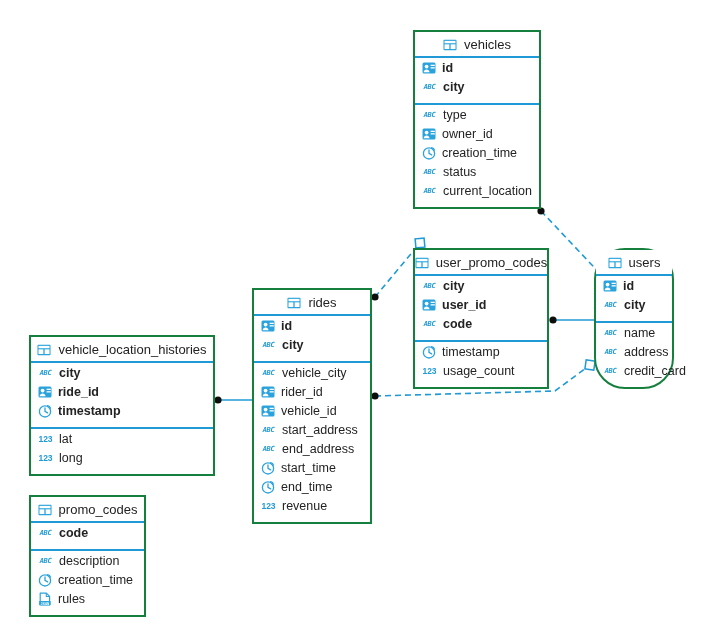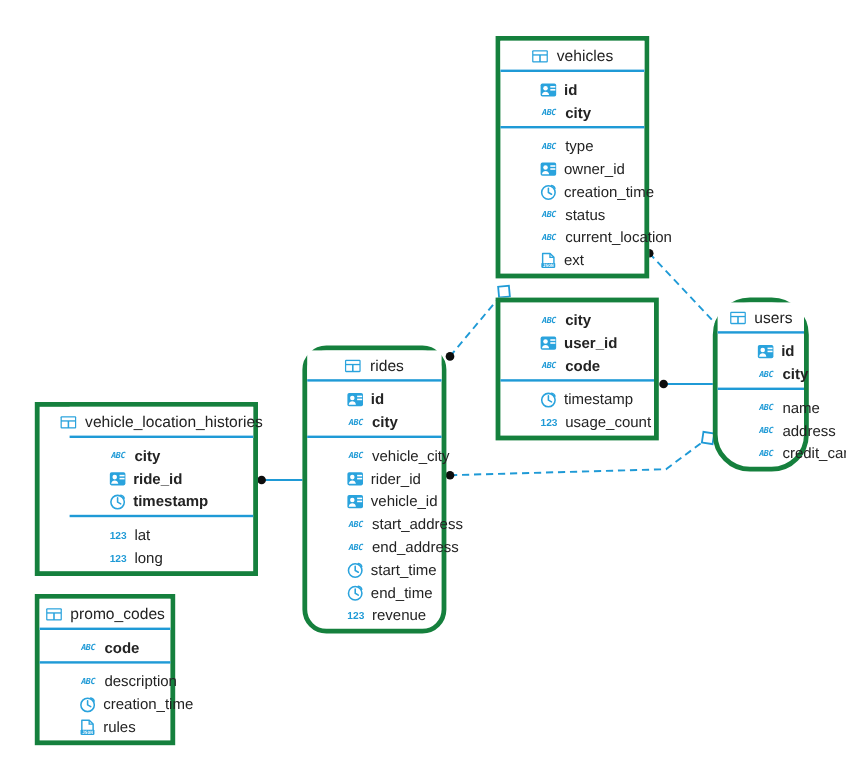--- a/index.html
+++ b/index.html
@@ -6,41 +6,41 @@
   body{
     width:705px;height:636px;background:#ffffff;
     font-family:"Liberation Sans","DejaVu Sans",sans-serif;
     overflow:hidden;position:relative;
   }
   #canvas{position:absolute;inset:0;width:705px;height:636px;}
   #edges{position:absolute;left:0;top:0;width:705px;height:636px;pointer-events:none;}
 
   .table{
     position:absolute;
-    border:4px solid #15803d;
+    border:2px solid #15803d;
     background:#ffffff;
     box-sizing:border-box;
   }
   .tbl-header{
     display:flex;align-items:center;justify-content:center;
     gap:6px;
     height:24px;
     border-bottom:2px solid #1f9ad6;
     background:#ffffff;
     padding:0 8px;
   }
   .tbl-title{
     font-size:13px;color:#222;white-space:nowrap;
   }
   .section{padding:3px 0 4px 0;}
   .section.pk{border-bottom:2px solid #1f9ad6;}
   .col{
-    display:flex;align-items:flex-end;gap:6px;
+    display:flex;align-items:flex-start;gap:6px;
     height:19px;padding:0 7px;
-    font-size:12.5px;color:#232323;white-space:nowrap;margin-left:26px;
+    font-size:12.5px;color:#232323;white-space:nowrap;
   }
   .col.key{font-weight:bold;}
 
   
   .ico{
     width:14px;height:14px;flex:0 0 14px;
     display:inline-block;position:relative;
   }
   .ico svg{display:block;width:14px;height:14px;}
 
@@ -149,302 +149,302 @@
             <span>creation_time</span>
           </div>
           <div class="col">
             <span class="ico-abc">ABC</span>
             <span>status</span>
           </div>
           <div class="col">
             <span class="ico-abc">ABC</span>
             <span>current_location</span>
           </div>
+        </div>
+      </div>
+      <div class="table" style="left: 413px; top: 248px; width: 136px;">
+        <div class="tbl-header">
+          <span class="ico ico-tablegrid">
+            <svg viewBox="0 0 15 12">
+              <rect x="0.5" y="0.5" width="14" height="11" rx="1" fill="#2aa3dd"></rect>
+              <rect x="1.6" y="1.6" width="11.8" height="2.5" fill="#ffffff"></rect>
+              <rect x="1.6" y="5.3" width="5.2" height="5" fill="#ffffff"></rect>
+              <rect x="8.2" y="5.3" width="5.2" height="5" fill="#ffffff"></rect>
+            </svg>
+          </span>
+          <span class="tbl-title">user_promo_codes</span>
+        </div>
+        <div class="section pk">
+          <div class="col key">
+            <span class="ico-abc">ABC</span>
+            <span>city</span>
+          </div>
+          <div class="col key">
+            <span class="ico">
+              <svg viewBox="0 0 14 14">
+                <rect x="0.5" y="1.5" width="13" height="11" rx="1.5" fill="#2aa3dd"></rect>
+                <circle cx="4.6" cy="5.6" r="1.9" fill="#ffffff"></circle>
+                <path d="M1.6 11.2c0.3-1.9 1.5-2.8 3-2.8s2.7 0.9 3 2.8z" fill="#ffffff"></path>
+                <rect x="8.6" y="3.7" width="4.2" height="1.3" fill="#ffffff"></rect>
+                <rect x="8.6" y="6.2" width="4.2" height="1.3" fill="#ffffff"></rect>
+              </svg>
+            </span>
+            <span>user_id</span>
+          </div>
+          <div class="col key">
+            <span class="ico-abc">ABC</span>
+            <span>code</span>
+          </div>
+        </div>
+        <div class="section">
+          <div class="col">
+            <span class="ico">
+              <svg viewBox="0 0 14 14">
+                <circle cx="7" cy="7.4" r="5.6" fill="#ffffff" stroke="#2aa3dd" stroke-width="1.3"></circle>
+                <path d="M7 3.9 V7.4 L9.6 8.9" fill="none" stroke="#2aa3dd" stroke-width="1.3" stroke-linecap="round"></path>
+                <path d="M9.6 1.6 q2.4 0.4 2.9 2.6" fill="none" stroke="#2aa3dd" stroke-width="1.2" stroke-linecap="round"></path>
+              </svg>
+            </span>
+            <span>timestamp</span>
+          </div>
+          <div class="col">
+            <span class="ico-123">123</span>
+            <span>usage_count</span>
+          </div>
+        </div>
+      </div>
+      <div class="table" style="left: 594px; top: 248px; width: 80px; border-radius: 31px;">
+        <div class="tbl-header">
+          <span class="ico ico-tablegrid">
+            <svg viewBox="0 0 15 12">
+              <rect x="0.5" y="0.5" width="14" height="11" rx="1" fill="#2aa3dd"></rect>
+              <rect x="1.6" y="1.6" width="11.8" height="2.5" fill="#ffffff"></rect>
+              <rect x="1.6" y="5.3" width="5.2" height="5" fill="#ffffff"></rect>
+              <rect x="8.2" y="5.3" width="5.2" height="5" fill="#ffffff"></rect>
+            </svg>
+          </span>
+          <span class="tbl-title">users</span>
+        </div>
+        <div class="section pk">
+          <div class="col key">
+            <span class="ico">
+              <svg viewBox="0 0 14 14">
+                <rect x="0.5" y="1.5" width="13" height="11" rx="1.5" fill="#2aa3dd"></rect>
+                <circle cx="4.6" cy="5.6" r="1.9" fill="#ffffff"></circle>
+                <path d="M1.6 11.2c0.3-1.9 1.5-2.8 3-2.8s2.7 0.9 3 2.8z" fill="#ffffff"></path>
+                <rect x="8.6" y="3.7" width="4.2" height="1.3" fill="#ffffff"></rect>
+                <rect x="8.6" y="6.2" width="4.2" height="1.3" fill="#ffffff"></rect>
+              </svg>
+            </span>
+            <span>id</span>
+          </div>
+          <div class="col key">
+            <span class="ico-abc">ABC</span>
+            <span>city</span>
+          </div>
+        </div>
+        <div class="section">
+          <div class="col">
+            <span class="ico-abc">ABC</span>
+            <span>name</span>
+          </div>
+          <div class="col">
+            <span class="ico-abc">ABC</span>
+            <span>address</span>
+          </div>
+          <div class="col">
+            <span class="ico-abc">ABC</span>
+            <span>credit_card</span>
+          </div>
+        </div>
+      </div>
+      <div class="table" style="left: 252px; top: 288px; width: 120px;">
+        <div class="tbl-header">
+          <span class="ico ico-tablegrid">
+            <svg viewBox="0 0 15 12">
+              <rect x="0.5" y="0.5" width="14" height="11" rx="1" fill="#2aa3dd"></rect>
+              <rect x="1.6" y="1.6" width="11.8" height="2.5" fill="#ffffff"></rect>
+              <rect x="1.6" y="5.3" width="5.2" height="5" fill="#ffffff"></rect>
+              <rect x="8.2" y="5.3" width="5.2" height="5" fill="#ffffff"></rect>
+            </svg>
+          </span>
+          <span class="tbl-title">rides</span>
+        </div>
+        <div class="section pk">
+          <div class="col key">
+            <span class="ico">
+              <svg viewBox="0 0 14 14">
+                <rect x="0.5" y="1.5" width="13" height="11" rx="1.5" fill="#2aa3dd"></rect>
+                <circle cx="4.6" cy="5.6" r="1.9" fill="#ffffff"></circle>
+                <path d="M1.6 11.2c0.3-1.9 1.5-2.8 3-2.8s2.7 0.9 3 2.8z" fill="#ffffff"></path>
+                <rect x="8.6" y="3.7" width="4.2" height="1.3" fill="#ffffff"></rect>
+                <rect x="8.6" y="6.2" width="4.2" height="1.3" fill="#ffffff"></rect>
+              </svg>
+            </span>
+            <span>id</span>
+          </div>
+          <div class="col key">
+            <span class="ico-abc">ABC</span>
+            <span>city</span>
+          </div>
+        </div>
+        <div class="section">
+          <div class="col">
+            <span class="ico-abc">ABC</span>
+            <span>vehicle_city</span>
+          </div>
+          <div class="col">
+            <span class="ico">
+              <svg viewBox="0 0 14 14">
+                <rect x="0.5" y="1.5" width="13" height="11" rx="1.5" fill="#2aa3dd"></rect>
+                <circle cx="4.6" cy="5.6" r="1.9" fill="#ffffff"></circle>
+                <path d="M1.6 11.2c0.3-1.9 1.5-2.8 3-2.8s2.7 0.9 3 2.8z" fill="#ffffff"></path>
+                <rect x="8.6" y="3.7" width="4.2" height="1.3" fill="#ffffff"></rect>
+                <rect x="8.6" y="6.2" width="4.2" height="1.3" fill="#ffffff"></rect>
+              </svg>
+            </span>
+            <span>rider_id</span>
+          </div>
+          <div class="col">
+            <span class="ico">
+              <svg viewBox="0 0 14 14">
+                <rect x="0.5" y="1.5" width="13" height="11" rx="1.5" fill="#2aa3dd"></rect>
+                <circle cx="4.6" cy="5.6" r="1.9" fill="#ffffff"></circle>
+                <path d="M1.6 11.2c0.3-1.9 1.5-2.8 3-2.8s2.7 0.9 3 2.8z" fill="#ffffff"></path>
+                <rect x="8.6" y="3.7" width="4.2" height="1.3" fill="#ffffff"></rect>
+                <rect x="8.6" y="6.2" width="4.2" height="1.3" fill="#ffffff"></rect>
+              </svg>
+            </span>
+            <span>vehicle_id</span>
+          </div>
+          <div class="col">
+            <span class="ico-abc">ABC</span>
+            <span>start_address</span>
+          </div>
+          <div class="col">
+            <span class="ico-abc">ABC</span>
+            <span>end_address</span>
+          </div>
+          <div class="col">
+            <span class="ico">
+              <svg viewBox="0 0 14 14">
+                <circle cx="7" cy="7.4" r="5.6" fill="#ffffff" stroke="#2aa3dd" stroke-width="1.3"></circle>
+                <path d="M7 3.9 V7.4 L9.6 8.9" fill="none" stroke="#2aa3dd" stroke-width="1.3" stroke-linecap="round"></path>
+                <path d="M9.6 1.6 q2.4 0.4 2.9 2.6" fill="none" stroke="#2aa3dd" stroke-width="1.2" stroke-linecap="round"></path>
+              </svg>
+            </span>
+            <span>start_time</span>
+          </div>
+          <div class="col">
+            <span class="ico">
+              <svg viewBox="0 0 14 14">
+                <circle cx="7" cy="7.4" r="5.6" fill="#ffffff" stroke="#2aa3dd" stroke-width="1.3"></circle>
+                <path d="M7 3.9 V7.4 L9.6 8.9" fill="none" stroke="#2aa3dd" stroke-width="1.3" stroke-linecap="round"></path>
+                <path d="M9.6 1.6 q2.4 0.4 2.9 2.6" fill="none" stroke="#2aa3dd" stroke-width="1.2" stroke-linecap="round"></path>
+              </svg>
+            </span>
+            <span>end_time</span>
+          </div>
+          <div class="col">
+            <span class="ico-123">123</span>
+            <span>revenue</span>
+          </div>
+        </div>
+      </div>
+      <div class="table" style="left: 29px; top: 335px; width: 186px;">
+        <div class="tbl-header">
+          <span class="ico ico-tablegrid">
+            <svg viewBox="0 0 15 12">
+              <rect x="0.5" y="0.5" width="14" height="11" rx="1" fill="#2aa3dd"></rect>
+              <rect x="1.6" y="1.6" width="11.8" height="2.5" fill="#ffffff"></rect>
+              <rect x="1.6" y="5.3" width="5.2" height="5" fill="#ffffff"></rect>
+              <rect x="8.2" y="5.3" width="5.2" height="5" fill="#ffffff"></rect>
+            </svg>
+          </span>
+          <span class="tbl-title">vehicle_location_histories</span>
+        </div>
+        <div class="section pk">
+          <div class="col key">
+            <span class="ico-abc">ABC</span>
+            <span>city</span>
+          </div>
+          <div class="col key">
+            <span class="ico">
+              <svg viewBox="0 0 14 14">
+                <rect x="0.5" y="1.5" width="13" height="11" rx="1.5" fill="#2aa3dd"></rect>
+                <circle cx="4.6" cy="5.6" r="1.9" fill="#ffffff"></circle>
+                <path d="M1.6 11.2c0.3-1.9 1.5-2.8 3-2.8s2.7 0.9 3 2.8z" fill="#ffffff"></path>
+                <rect x="8.6" y="3.7" width="4.2" height="1.3" fill="#ffffff"></rect>
+                <rect x="8.6" y="6.2" width="4.2" height="1.3" fill="#ffffff"></rect>
+              </svg>
+            </span>
+            <span>ride_id</span>
+          </div>
+          <div class="col key">
+            <span class="ico">
+              <svg viewBox="0 0 14 14">
+                <circle cx="7" cy="7.4" r="5.6" fill="#ffffff" stroke="#2aa3dd" stroke-width="1.3"></circle>
+                <path d="M7 3.9 V7.4 L9.6 8.9" fill="none" stroke="#2aa3dd" stroke-width="1.3" stroke-linecap="round"></path>
+                <path d="M9.6 1.6 q2.4 0.4 2.9 2.6" fill="none" stroke="#2aa3dd" stroke-width="1.2" stroke-linecap="round"></path>
+              </svg>
+            </span>
+            <span>timestamp</span>
+          </div>
+        </div>
+        <div class="section">
+          <div class="col">
+            <span class="ico-123">123</span>
+            <span>lat</span>
+          </div>
+          <div class="col">
+            <span class="ico-123">123</span>
+            <span>long</span>
+          </div>
+        </div>
+      </div>
+      <div class="table" style="left: 29px; top: 495px; width: 117px;">
+        <div class="tbl-header">
+          <span class="ico ico-tablegrid">
+            <svg viewBox="0 0 15 12">
+              <rect x="0.5" y="0.5" width="14" height="11" rx="1" fill="#2aa3dd"></rect>
+              <rect x="1.6" y="1.6" width="11.8" height="2.5" fill="#ffffff"></rect>
+              <rect x="1.6" y="5.3" width="5.2" height="5" fill="#ffffff"></rect>
+              <rect x="8.2" y="5.3" width="5.2" height="5" fill="#ffffff"></rect>
+            </svg>
+          </span>
+          <span class="tbl-title">promo_codes</span>
+        </div>
+        <div class="section pk">
+          <div class="col key">
+            <span class="ico-abc">ABC</span>
+            <span>code</span>
+          </div>
+        </div>
+        <div class="section">
+          <div class="col">
+            <span class="ico-abc">ABC</span>
+            <span>description</span>
+          </div>
+          <div class="col">
+            <span class="ico">
+              <svg viewBox="0 0 14 14">
+                <circle cx="7" cy="7.4" r="5.6" fill="#ffffff" stroke="#2aa3dd" stroke-width="1.3"></circle>
+                <path d="M7 3.9 V7.4 L9.6 8.9" fill="none" stroke="#2aa3dd" stroke-width="1.3" stroke-linecap="round"></path>
+                <path d="M9.6 1.6 q2.4 0.4 2.9 2.6" fill="none" stroke="#2aa3dd" stroke-width="1.2" stroke-linecap="round"></path>
+              </svg>
+            </span>
+            <span>creation_time</span>
+          </div>
           <div class="col">
             <span class="ico">
               <svg viewBox="0 0 14 14">
                 <path d="M2.2 1.2 h6.2 l3.2 3.2 v8.4 h-9.4 z" fill="#ffffff" stroke="#2aa3dd" stroke-width="1.2" stroke-linejoin="round"></path>
                 <path d="M8.3 1.3 v3.2 h3.2" fill="none" stroke="#2aa3dd" stroke-width="1.1"></path>
                 <rect x="1.1" y="9.1" width="11.6" height="4.1" rx="0.6" fill="#2aa3dd"></rect>
                 <text x="6.9" y="12.5" font-size="3.7" font-family="DejaVu Sans Mono, monospace" font-weight="bold" fill="#ffffff" text-anchor="middle">JSON</text>
               </svg>
             </span>
-            <span>ext</span>
-          </div>
-        </div>
-      </div>
-      <div class="table" style="left: 413px; top: 248px; width: 136px;">
-        <div class="section pk">
-          <div class="col key">
-            <span class="ico-abc">ABC</span>
-            <span>city</span>
-          </div>
-          <div class="col key">
-            <span class="ico">
-              <svg viewBox="0 0 14 14">
-                <rect x="0.5" y="1.5" width="13" height="11" rx="1.5" fill="#2aa3dd"></rect>
-                <circle cx="4.6" cy="5.6" r="1.9" fill="#ffffff"></circle>
-                <path d="M1.6 11.2c0.3-1.9 1.5-2.8 3-2.8s2.7 0.9 3 2.8z" fill="#ffffff"></path>
-                <rect x="8.6" y="3.7" width="4.2" height="1.3" fill="#ffffff"></rect>
-                <rect x="8.6" y="6.2" width="4.2" height="1.3" fill="#ffffff"></rect>
-              </svg>
-            </span>
-            <span>user_id</span>
-          </div>
-          <div class="col key">
-            <span class="ico-abc">ABC</span>
-            <span>code</span>
-          </div>
-        </div>
-        <div class="section">
-          <div class="col">
-            <span class="ico">
-              <svg viewBox="0 0 14 14">
-                <circle cx="7" cy="7.4" r="5.6" fill="#ffffff" stroke="#2aa3dd" stroke-width="1.3"></circle>
-                <path d="M7 3.9 V7.4 L9.6 8.9" fill="none" stroke="#2aa3dd" stroke-width="1.3" stroke-linecap="round"></path>
-                <path d="M9.6 1.6 q2.4 0.4 2.9 2.6" fill="none" stroke="#2aa3dd" stroke-width="1.2" stroke-linecap="round"></path>
-              </svg>
-            </span>
-            <span>timestamp</span>
-          </div>
-          <div class="col">
-            <span class="ico-123">123</span>
-            <span>usage_count</span>
-          </div>
-        </div>
-      </div>
-      <div class="table" style="left: 594px; top: 248px; width: 80px; border-radius: 31px;">
-        <div class="tbl-header">
-          <span class="ico ico-tablegrid">
-            <svg viewBox="0 0 15 12">
-              <rect x="0.5" y="0.5" width="14" height="11" rx="1" fill="#2aa3dd"></rect>
-              <rect x="1.6" y="1.6" width="11.8" height="2.5" fill="#ffffff"></rect>
-              <rect x="1.6" y="5.3" width="5.2" height="5" fill="#ffffff"></rect>
-              <rect x="8.2" y="5.3" width="5.2" height="5" fill="#ffffff"></rect>
-            </svg>
-          </span>
-          <span class="tbl-title">users</span>
-        </div>
-        <div class="section pk">
-          <div class="col key">
-            <span class="ico">
-              <svg viewBox="0 0 14 14">
-                <rect x="0.5" y="1.5" width="13" height="11" rx="1.5" fill="#2aa3dd"></rect>
-                <circle cx="4.6" cy="5.6" r="1.9" fill="#ffffff"></circle>
-                <path d="M1.6 11.2c0.3-1.9 1.5-2.8 3-2.8s2.7 0.9 3 2.8z" fill="#ffffff"></path>
-                <rect x="8.6" y="3.7" width="4.2" height="1.3" fill="#ffffff"></rect>
-                <rect x="8.6" y="6.2" width="4.2" height="1.3" fill="#ffffff"></rect>
-              </svg>
-            </span>
-            <span>id</span>
-          </div>
-          <div class="col key">
-            <span class="ico-abc">ABC</span>
-            <span>city</span>
-          </div>
-        </div>
-        <div class="section">
-          <div class="col">
-            <span class="ico-abc">ABC</span>
-            <span>name</span>
-          </div>
-          <div class="col">
-            <span class="ico-abc">ABC</span>
-            <span>address</span>
-          </div>
-          <div class="col">
-            <span class="ico-abc">ABC</span>
-            <span>credit_card</span>
-          </div>
-        </div>
-      </div>
-      <div class="table" style="left: 252px; top: 288px; width: 120px; border-radius: 20px;">
-        <div class="tbl-header">
-          <span class="ico ico-tablegrid">
-            <svg viewBox="0 0 15 12">
-              <rect x="0.5" y="0.5" width="14" height="11" rx="1" fill="#2aa3dd"></rect>
-              <rect x="1.6" y="1.6" width="11.8" height="2.5" fill="#ffffff"></rect>
-              <rect x="1.6" y="5.3" width="5.2" height="5" fill="#ffffff"></rect>
-              <rect x="8.2" y="5.3" width="5.2" height="5" fill="#ffffff"></rect>
-            </svg>
-          </span>
-          <span class="tbl-title">rides</span>
-        </div>
-        <div class="section pk">
-          <div class="col key">
-            <span class="ico">
-              <svg viewBox="0 0 14 14">
-                <rect x="0.5" y="1.5" width="13" height="11" rx="1.5" fill="#2aa3dd"></rect>
-                <circle cx="4.6" cy="5.6" r="1.9" fill="#ffffff"></circle>
-                <path d="M1.6 11.2c0.3-1.9 1.5-2.8 3-2.8s2.7 0.9 3 2.8z" fill="#ffffff"></path>
-                <rect x="8.6" y="3.7" width="4.2" height="1.3" fill="#ffffff"></rect>
-                <rect x="8.6" y="6.2" width="4.2" height="1.3" fill="#ffffff"></rect>
-              </svg>
-            </span>
-            <span>id</span>
-          </div>
-          <div class="col key">
-            <span class="ico-abc">ABC</span>
-            <span>city</span>
-          </div>
-        </div>
-        <div class="section">
-          <div class="col">
-            <span class="ico-abc">ABC</span>
-            <span>vehicle_city</span>
-          </div>
-          <div class="col">
-            <span class="ico">
-              <svg viewBox="0 0 14 14">
-                <rect x="0.5" y="1.5" width="13" height="11" rx="1.5" fill="#2aa3dd"></rect>
-                <circle cx="4.6" cy="5.6" r="1.9" fill="#ffffff"></circle>
-                <path d="M1.6 11.2c0.3-1.9 1.5-2.8 3-2.8s2.7 0.9 3 2.8z" fill="#ffffff"></path>
-                <rect x="8.6" y="3.7" width="4.2" height="1.3" fill="#ffffff"></rect>
-                <rect x="8.6" y="6.2" width="4.2" height="1.3" fill="#ffffff"></rect>
-              </svg>
-            </span>
-            <span>rider_id</span>
-          </div>
-          <div class="col">
-            <span class="ico">
-              <svg viewBox="0 0 14 14">
-                <rect x="0.5" y="1.5" width="13" height="11" rx="1.5" fill="#2aa3dd"></rect>
-                <circle cx="4.6" cy="5.6" r="1.9" fill="#ffffff"></circle>
-                <path d="M1.6 11.2c0.3-1.9 1.5-2.8 3-2.8s2.7 0.9 3 2.8z" fill="#ffffff"></path>
-                <rect x="8.6" y="3.7" width="4.2" height="1.3" fill="#ffffff"></rect>
-                <rect x="8.6" y="6.2" width="4.2" height="1.3" fill="#ffffff"></rect>
-              </svg>
-            </span>
-            <span>vehicle_id</span>
-          </div>
-          <div class="col">
-            <span class="ico-abc">ABC</span>
-            <span>start_address</span>
-          </div>
-          <div class="col">
-            <span class="ico-abc">ABC</span>
-            <span>end_address</span>
-          </div>
-          <div class="col">
-            <span class="ico">
-              <svg viewBox="0 0 14 14">
-                <circle cx="7" cy="7.4" r="5.6" fill="#ffffff" stroke="#2aa3dd" stroke-width="1.3"></circle>
-                <path d="M7 3.9 V7.4 L9.6 8.9" fill="none" stroke="#2aa3dd" stroke-width="1.3" stroke-linecap="round"></path>
-                <path d="M9.6 1.6 q2.4 0.4 2.9 2.6" fill="none" stroke="#2aa3dd" stroke-width="1.2" stroke-linecap="round"></path>
-              </svg>
-            </span>
-            <span>start_time</span>
-          </div>
-          <div class="col">
-            <span class="ico">
-              <svg viewBox="0 0 14 14">
-                <circle cx="7" cy="7.4" r="5.6" fill="#ffffff" stroke="#2aa3dd" stroke-width="1.3"></circle>
-                <path d="M7 3.9 V7.4 L9.6 8.9" fill="none" stroke="#2aa3dd" stroke-width="1.3" stroke-linecap="round"></path>
-                <path d="M9.6 1.6 q2.4 0.4 2.9 2.6" fill="none" stroke="#2aa3dd" stroke-width="1.2" stroke-linecap="round"></path>
-              </svg>
-            </span>
-            <span>end_time</span>
-          </div>
-          <div class="col">
-            <span class="ico-123">123</span>
-            <span>revenue</span>
-          </div>
-        </div>
-      </div>
-      <div class="table" style="left: 29px; top: 335px; width: 186px; padding-left: 25px;">
-        <div class="tbl-header">
-          <span class="ico ico-tablegrid">
-            <svg viewBox="0 0 15 12">
-              <rect x="0.5" y="0.5" width="14" height="11" rx="1" fill="#2aa3dd"></rect>
-              <rect x="1.6" y="1.6" width="11.8" height="2.5" fill="#ffffff"></rect>
-              <rect x="1.6" y="5.3" width="5.2" height="5" fill="#ffffff"></rect>
-              <rect x="8.2" y="5.3" width="5.2" height="5" fill="#ffffff"></rect>
-            </svg>
-          </span>
-          <span class="tbl-title">vehicle_location_histories</span>
-        </div>
-        <div class="section pk">
-          <div class="col key">
-            <span class="ico-abc">ABC</span>
-            <span>city</span>
-          </div>
-          <div class="col key">
-            <span class="ico">
-              <svg viewBox="0 0 14 14">
-                <rect x="0.5" y="1.5" width="13" height="11" rx="1.5" fill="#2aa3dd"></rect>
-                <circle cx="4.6" cy="5.6" r="1.9" fill="#ffffff"></circle>
-                <path d="M1.6 11.2c0.3-1.9 1.5-2.8 3-2.8s2.7 0.9 3 2.8z" fill="#ffffff"></path>
-                <rect x="8.6" y="3.7" width="4.2" height="1.3" fill="#ffffff"></rect>
-                <rect x="8.6" y="6.2" width="4.2" height="1.3" fill="#ffffff"></rect>
-              </svg>
-            </span>
-            <span>ride_id</span>
-          </div>
-          <div class="col key">
-            <span class="ico">
-              <svg viewBox="0 0 14 14">
-                <circle cx="7" cy="7.4" r="5.6" fill="#ffffff" stroke="#2aa3dd" stroke-width="1.3"></circle>
-                <path d="M7 3.9 V7.4 L9.6 8.9" fill="none" stroke="#2aa3dd" stroke-width="1.3" stroke-linecap="round"></path>
-                <path d="M9.6 1.6 q2.4 0.4 2.9 2.6" fill="none" stroke="#2aa3dd" stroke-width="1.2" stroke-linecap="round"></path>
-              </svg>
-            </span>
-            <span>timestamp</span>
-          </div>
-        </div>
-        <div class="section">
-          <div class="col">
-            <span class="ico-123">123</span>
-            <span>lat</span>
-          </div>
-          <div class="col">
-            <span class="ico-123">123</span>
-            <span>long</span>
-          </div>
-        </div>
-      </div>
-      <div class="table" style="left: 29px; top: 495px; width: 117px;">
-        <div class="tbl-header">
-          <span class="ico ico-tablegrid">
-            <svg viewBox="0 0 15 12">
-              <rect x="0.5" y="0.5" width="14" height="11" rx="1" fill="#2aa3dd"></rect>
-              <rect x="1.6" y="1.6" width="11.8" height="2.5" fill="#ffffff"></rect>
-              <rect x="1.6" y="5.3" width="5.2" height="5" fill="#ffffff"></rect>
-              <rect x="8.2" y="5.3" width="5.2" height="5" fill="#ffffff"></rect>
-            </svg>
-          </span>
-          <span class="tbl-title">promo_codes</span>
-        </div>
-        <div class="section pk">
-          <div class="col key">
-            <span class="ico-abc">ABC</span>
-            <span>code</span>
-          </div>
-        </div>
-        <div class="section">
-          <div class="col">
-            <span class="ico-abc">ABC</span>
-            <span>description</span>
-          </div>
-          <div class="col">
-            <span class="ico">
-              <svg viewBox="0 0 14 14">
-                <circle cx="7" cy="7.4" r="5.6" fill="#ffffff" stroke="#2aa3dd" stroke-width="1.3"></circle>
-                <path d="M7 3.9 V7.4 L9.6 8.9" fill="none" stroke="#2aa3dd" stroke-width="1.3" stroke-linecap="round"></path>
-                <path d="M9.6 1.6 q2.4 0.4 2.9 2.6" fill="none" stroke="#2aa3dd" stroke-width="1.2" stroke-linecap="round"></path>
-              </svg>
-            </span>
-            <span>creation_time</span>
-          </div>
-          <div class="col">
-            <span class="ico">
-              <svg viewBox="0 0 14 14">
-                <path d="M2.2 1.2 h6.2 l3.2 3.2 v8.4 h-9.4 z" fill="#ffffff" stroke="#2aa3dd" stroke-width="1.2" stroke-linejoin="round"></path>
-                <path d="M8.3 1.3 v3.2 h3.2" fill="none" stroke="#2aa3dd" stroke-width="1.1"></path>
-                <rect x="1.1" y="9.1" width="11.6" height="4.1" rx="0.6" fill="#2aa3dd"></rect>
-                <text x="6.9" y="12.5" font-size="3.7" font-family="DejaVu Sans Mono, monospace" font-weight="bold" fill="#ffffff" text-anchor="middle">JSON</text>
-              </svg>
-            </span>
             <span>rules</span>
           </div>
         </div>
       </div>
     </div>
 </div>
 
 </body></html>

